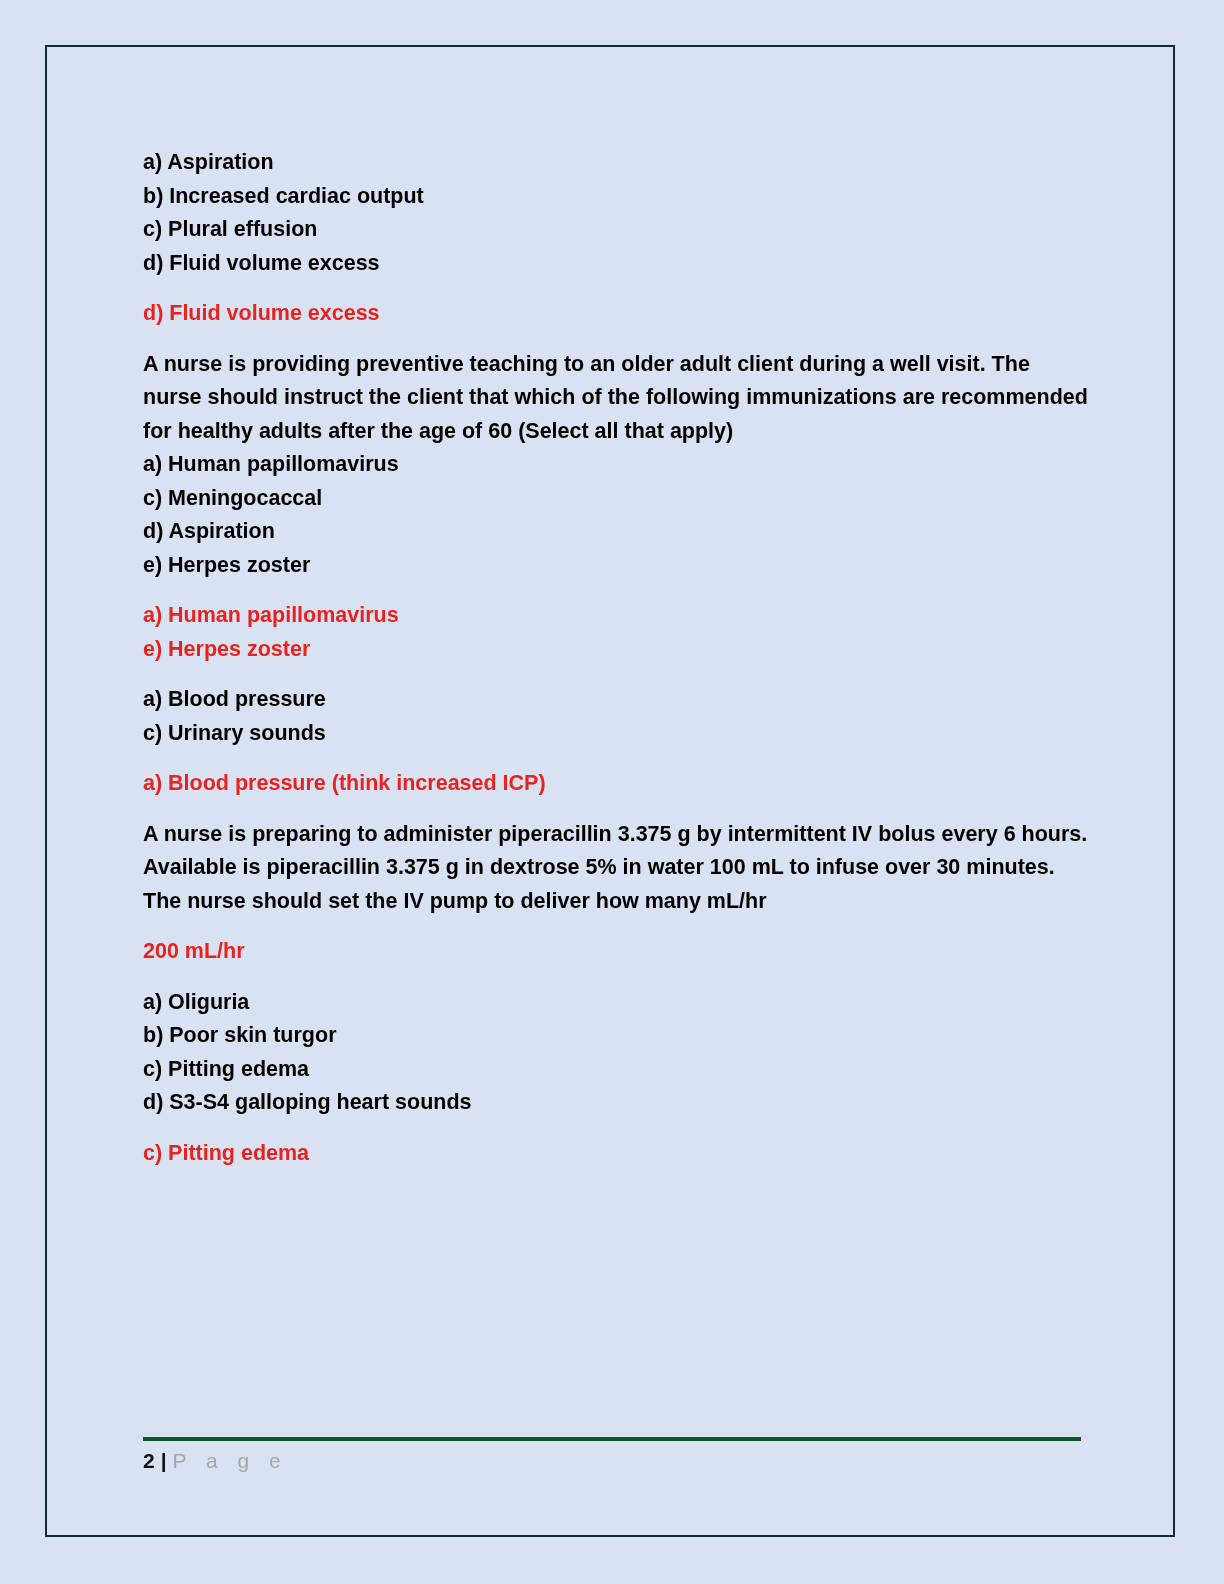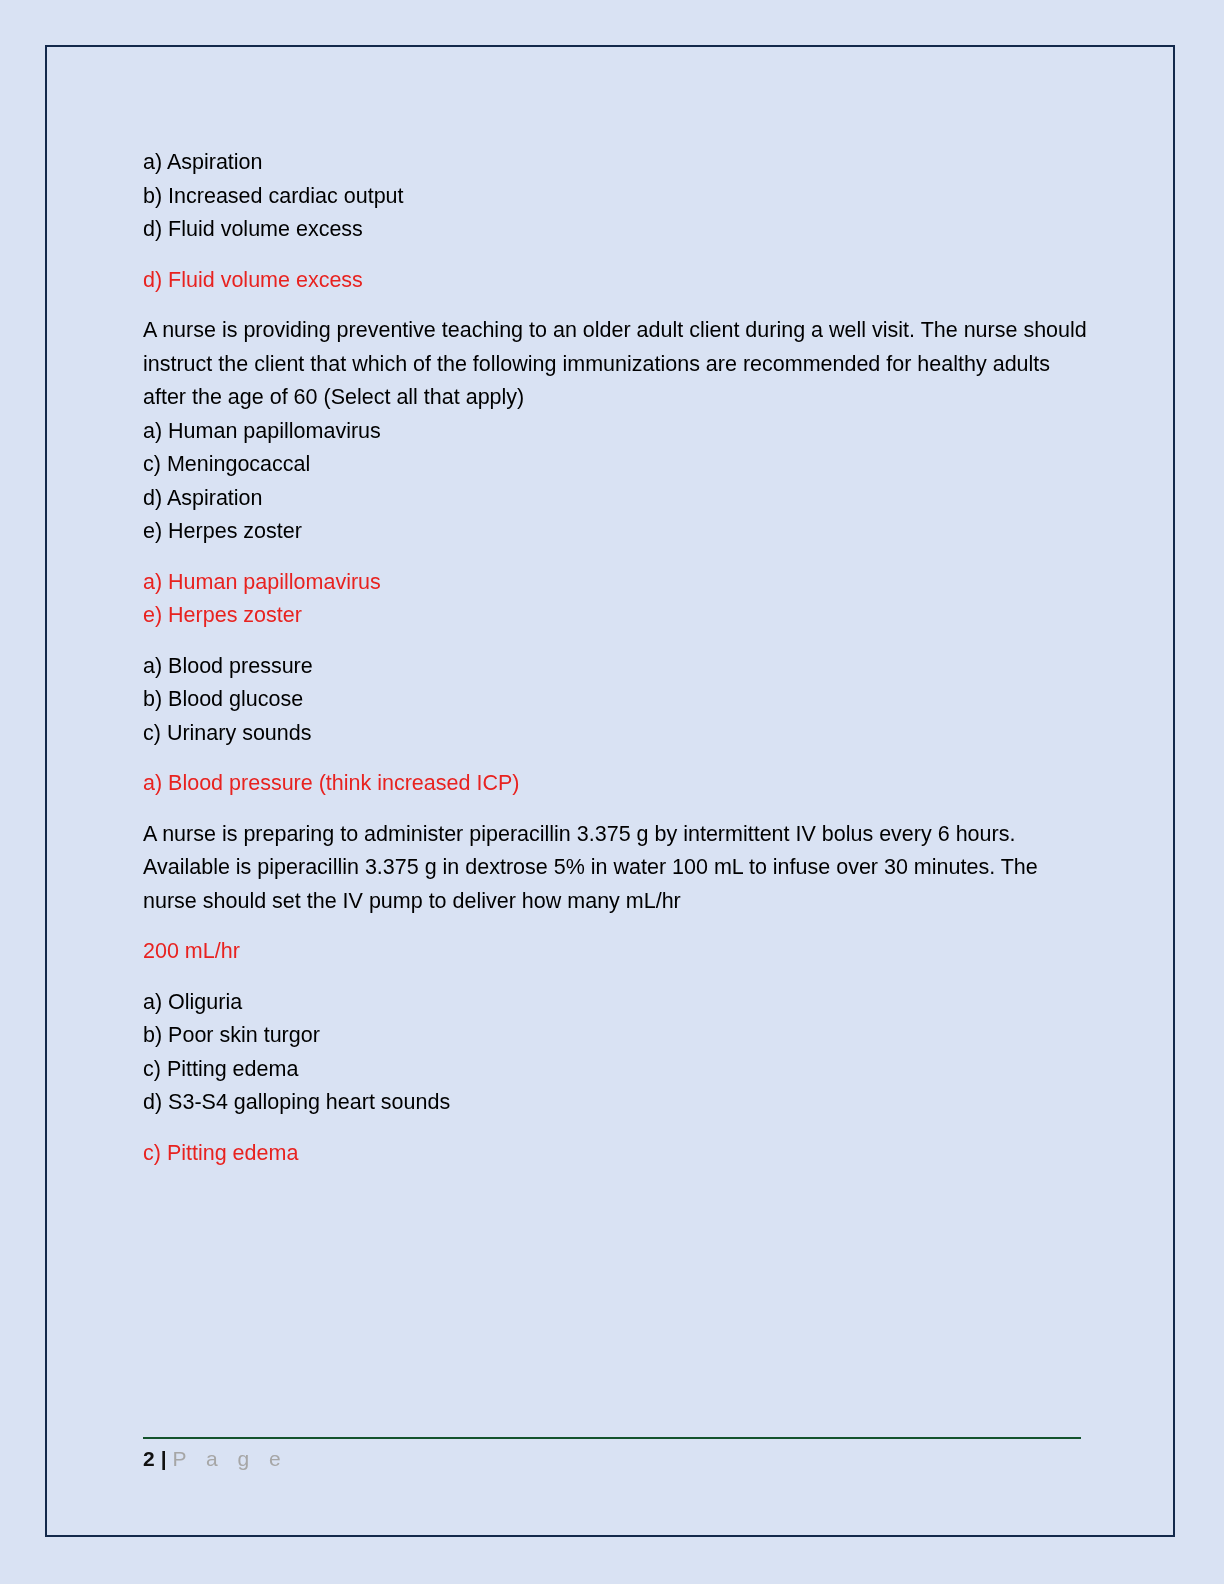--- a/index.html
+++ b/index.html
@@ -27,33 +27,34 @@
   .content {
     position: absolute;
     left: 143px;
     top: 146px;
     width: 945px;
     color: #000000;
     font-size: 21.5px;
   }
   .block {
     margin: 0 0 17px 0;
+    font-weight: bold;
   }
   .line {
     line-height: 33.5px;
   }
   .block.answer .line {
     color: #e8221f;
   }
   .footer {
     position: absolute;
     left: 143px;
     top: 1437px;
     width: 938px;
-    border-top: 2px solid #14532d;
+    border-top: 4px solid #14532d;
     padding-top: 8px;
     font-size: 21px;
   }
   .pg-num {
     font-weight: bold;
     color: #111111;
   }
   .pg-sep {
     font-weight: bold;
     color: #111111;
@@ -66,39 +67,39 @@
 </style>
 </head>
 <body>
 
 <div class="page-border"></div>
 
 <div class="content">
     <div class="block question">
       <div class="line">a) Aspiration</div>
       <div class="line">b) Increased cardiac output</div>
+      <div class="line">c) Plural effusion</div>
       <div class="line">d) Fluid volume excess</div>
     </div>
     <div class="block answer">
       <div class="line">d) Fluid volume excess</div>
     </div>
     <div class="block question">
       <div class="line">A nurse is providing preventive teaching to an older adult client during a well visit. The nurse should instruct the client that which of the following immunizations are recommended for healthy adults after the age of 60 (Select all that apply)</div>
       <div class="line">a) Human papillomavirus</div>
       <div class="line">c) Meningocaccal</div>
       <div class="line">d) Aspiration</div>
       <div class="line">e) Herpes zoster</div>
     </div>
     <div class="block answer">
       <div class="line">a) Human papillomavirus</div>
       <div class="line">e) Herpes zoster</div>
     </div>
     <div class="block question">
       <div class="line">a) Blood pressure</div>
-      <div class="line">b) Blood glucose</div>
       <div class="line">c) Urinary sounds</div>
     </div>
     <div class="block answer">
       <div class="line">a) Blood pressure (think increased ICP)</div>
     </div>
     <div class="block question">
       <div class="line">A nurse is preparing to administer piperacillin 3.375 g by intermittent IV bolus every 6 hours. Available is piperacillin 3.375 g in dextrose 5% in water 100 mL to infuse over 30 minutes. The nurse should set the IV pump to deliver how many mL/hr</div>
     </div>
     <div class="block answer">
       <div class="line">200 mL/hr</div>

